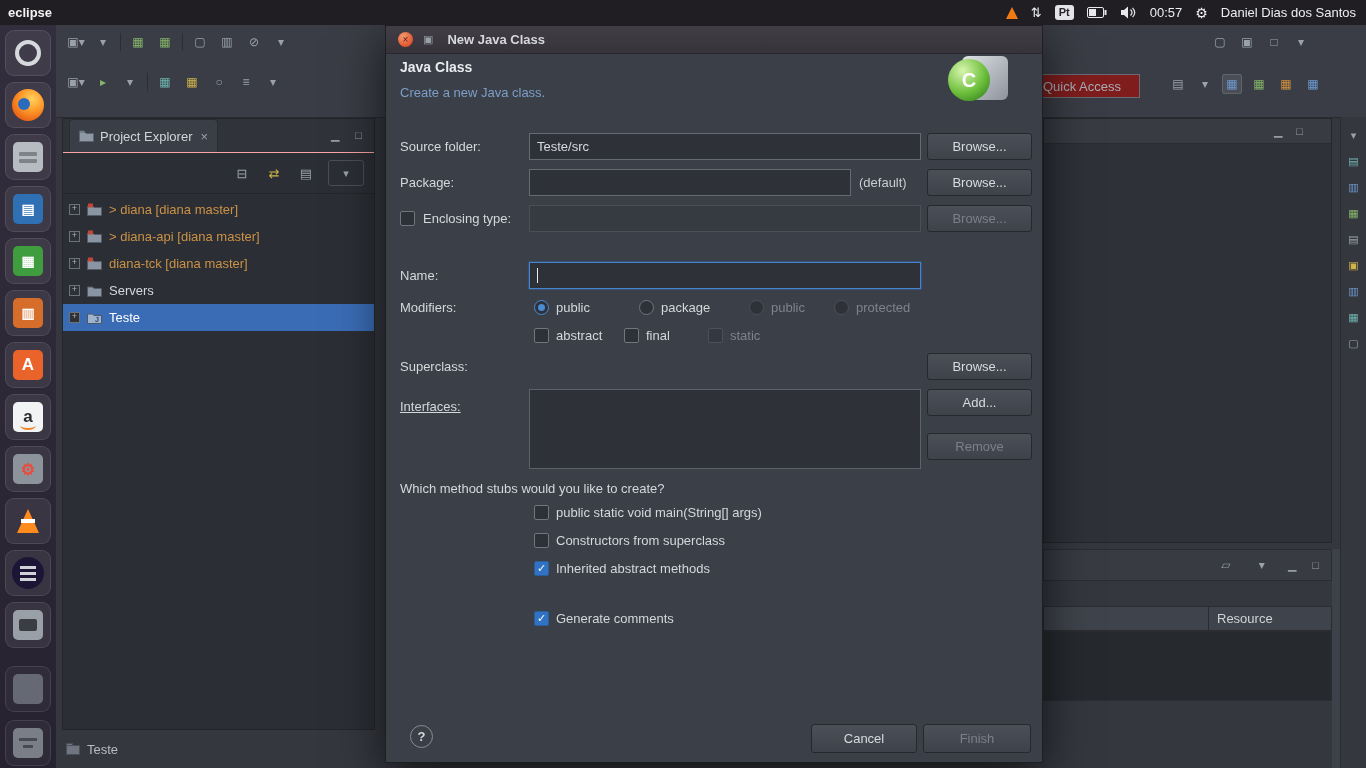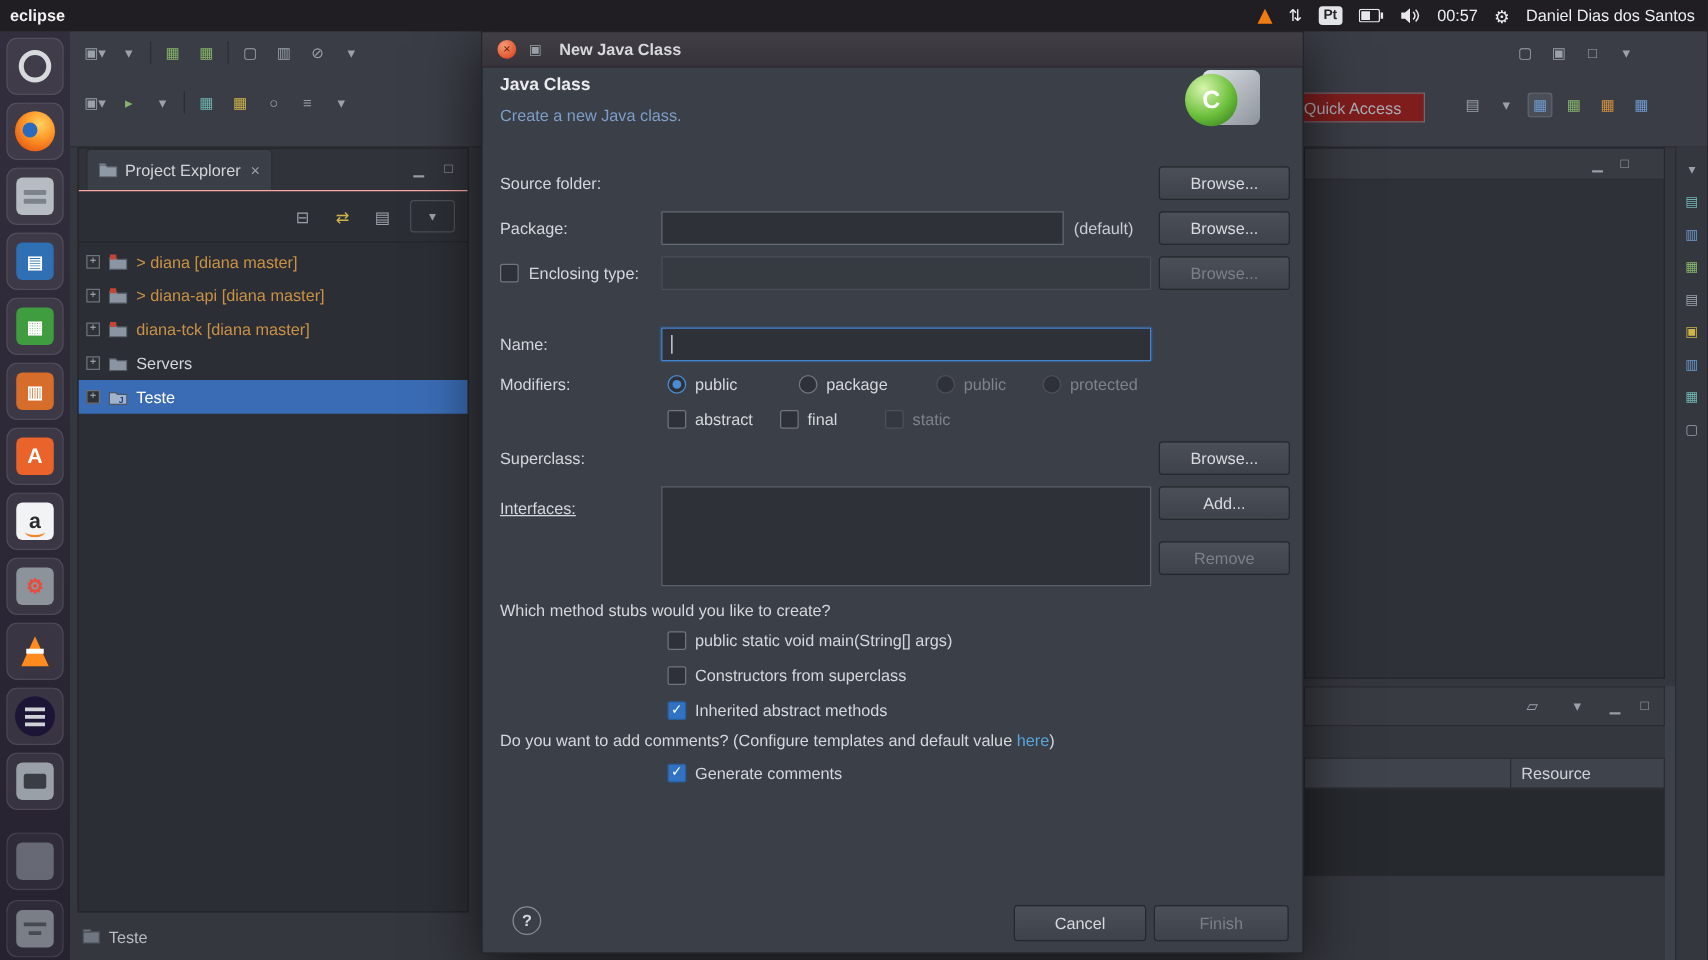--- a/index.html
+++ b/index.html
@@ -364,20 +364,21 @@
       <span class="dwinicon">▣</span>
       <span class="ttl">New Java Class</span>
     </div>
 
     <div class="abs dhead-title">Java Class</div>
     <div class="abs dhead-sub">Create a new Java class.</div>
     <div class="abs plate"></div>
     <div class="abs sphere">C</div>
 
     <div class="flabel" style="top:107px;">Source folder:</div>
+    <div class="dinput" style="left:143px;top:107px;width:392px;">Teste/src</div>
     <div class="btn" style="left:541px;top:107px;width:105px;height:27px;">Browse...</div>
 
     <div class="flabel" style="top:143px;">Package:</div>
     <div class="dinput" style="left:143px;top:143px;width:322px;"></div>
     <div class="hint" style="left:473px;top:143px;">(default)</div>
     <div class="btn" style="left:541px;top:143px;width:105px;height:27px;">Browse...</div>
 
     <div class="cb" style="left:14px;top:185px;"></div>
     <div class="flabel" style="left:37px;top:179px;">Enclosing type:</div>
     <div class="dinput dis" style="left:143px;top:179px;width:392px;"></div>
@@ -413,21 +414,20 @@
     <div class="btn dis" style="left:541px;top:407px;width:105px;height:27px;">Remove</div>
 
     <div class="qtext" style="left:14px;top:455px;">Which method stubs would you like to create?</div>
     <div class="cb" style="left:148px;top:479px;"></div>
     <div class="optlbl" style="left:170px;top:479px;">public static void main(String[] args)</div>
     <div class="cb" style="left:148px;top:507px;"></div>
     <div class="optlbl" style="left:170px;top:507px;">Constructors from superclass</div>
     <div class="cb on" style="left:148px;top:535px;">✓</div>
     <div class="optlbl" style="left:170px;top:535px;">Inherited abstract methods</div>
 
-    <div class="qtext" style="left:14px;top:559px;"><span>Do you want to add comments? (Configure templates and default value </span><span class="link">here</span><span>)</span></div>
     <div class="cb on" style="left:148px;top:585px;">✓</div>
     <div class="optlbl" style="left:170px;top:585px;">Generate comments</div>
 
     <div class="helpbtn">?</div>
     <div class="btn" style="left:425px;top:698px;width:106px;height:29px;">Cancel</div>
     <div class="btn dis" style="left:537px;top:698px;width:108px;height:29px;">Finish</div>
   </div>
 
 </div>
 

